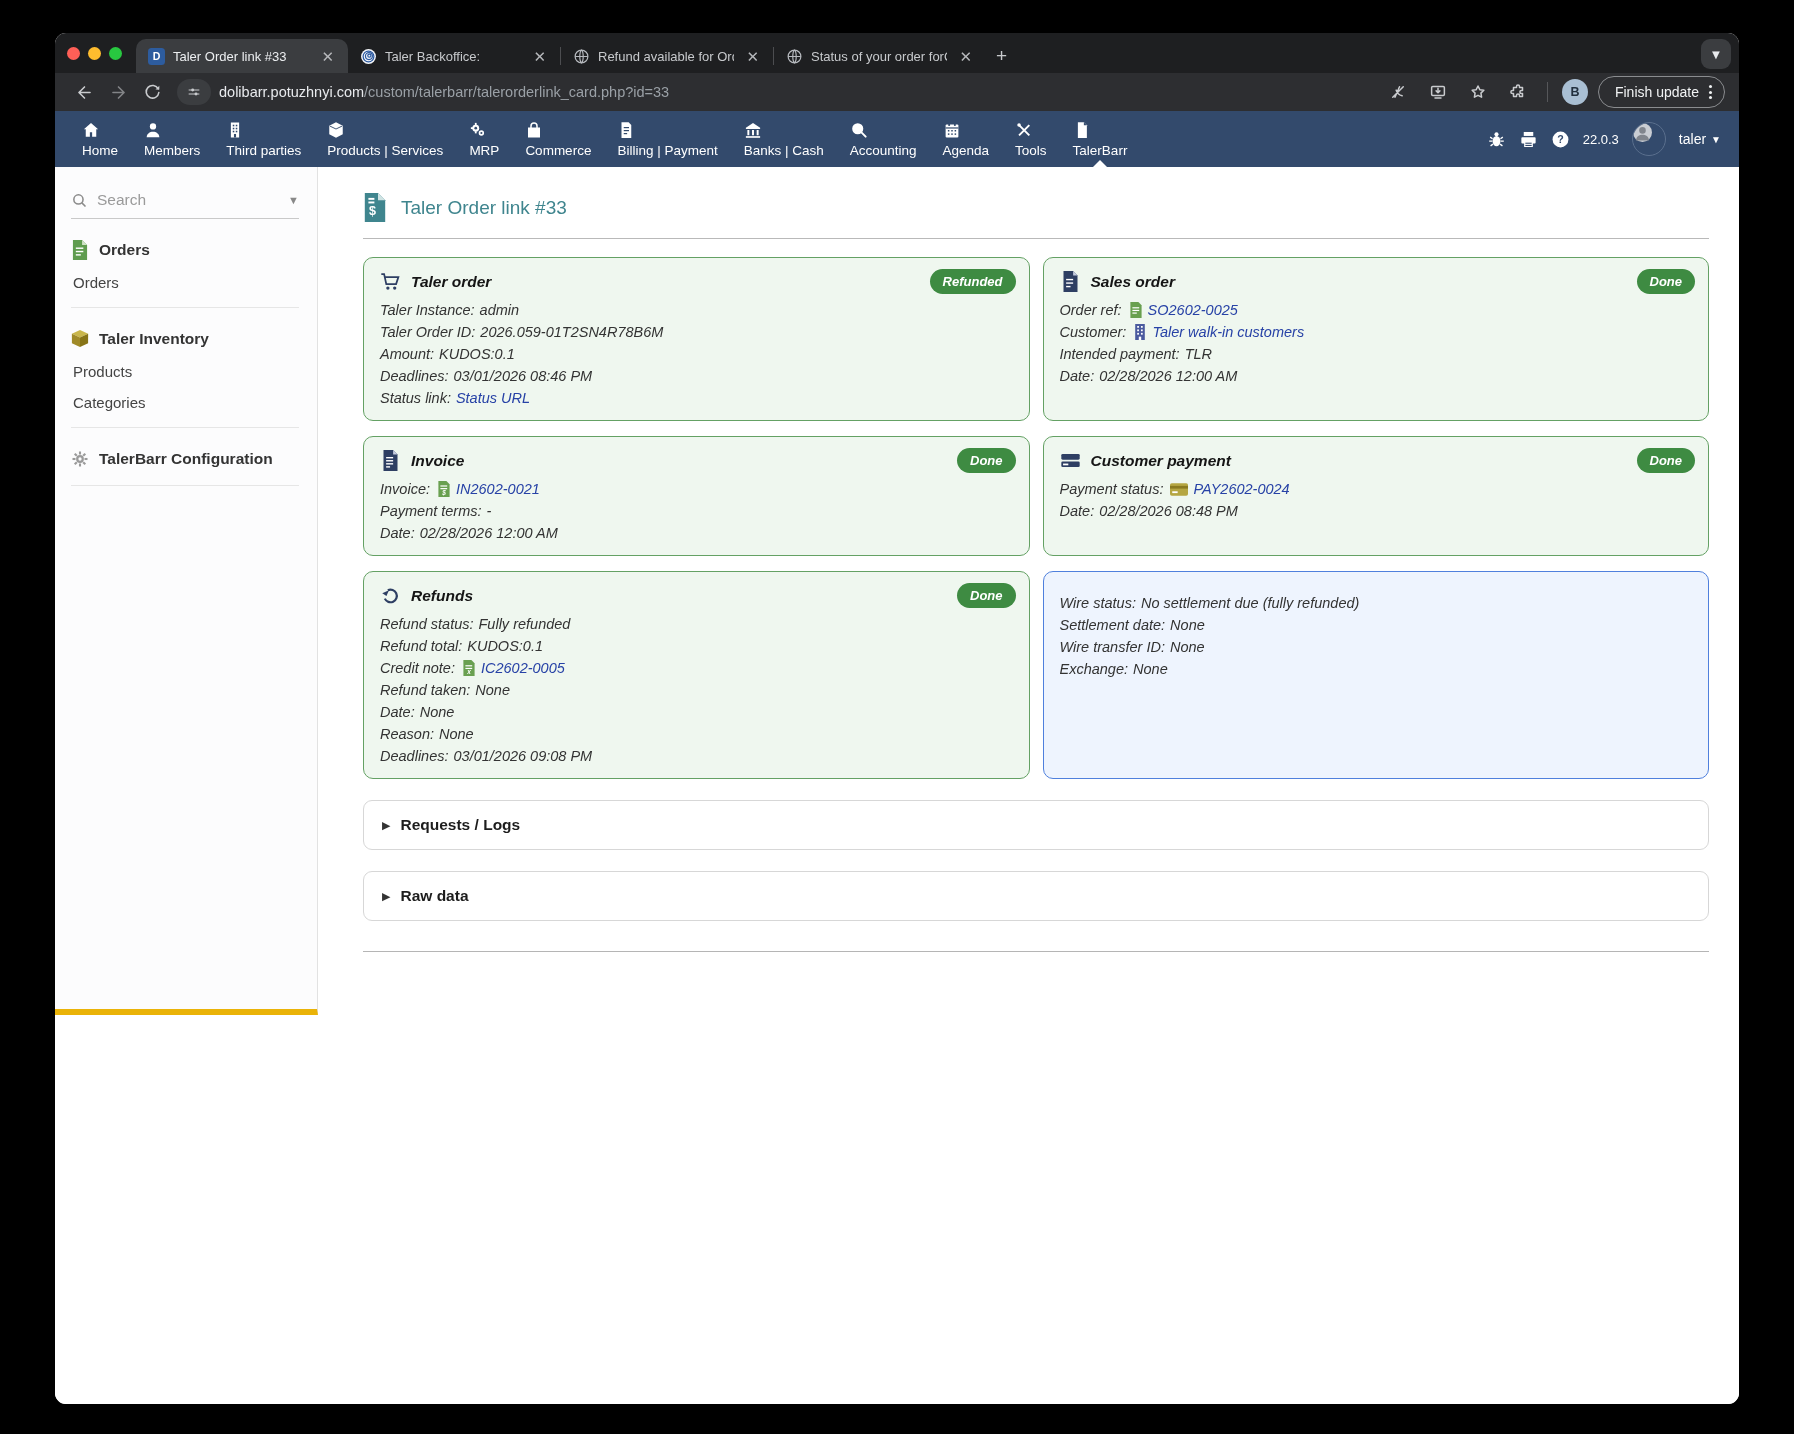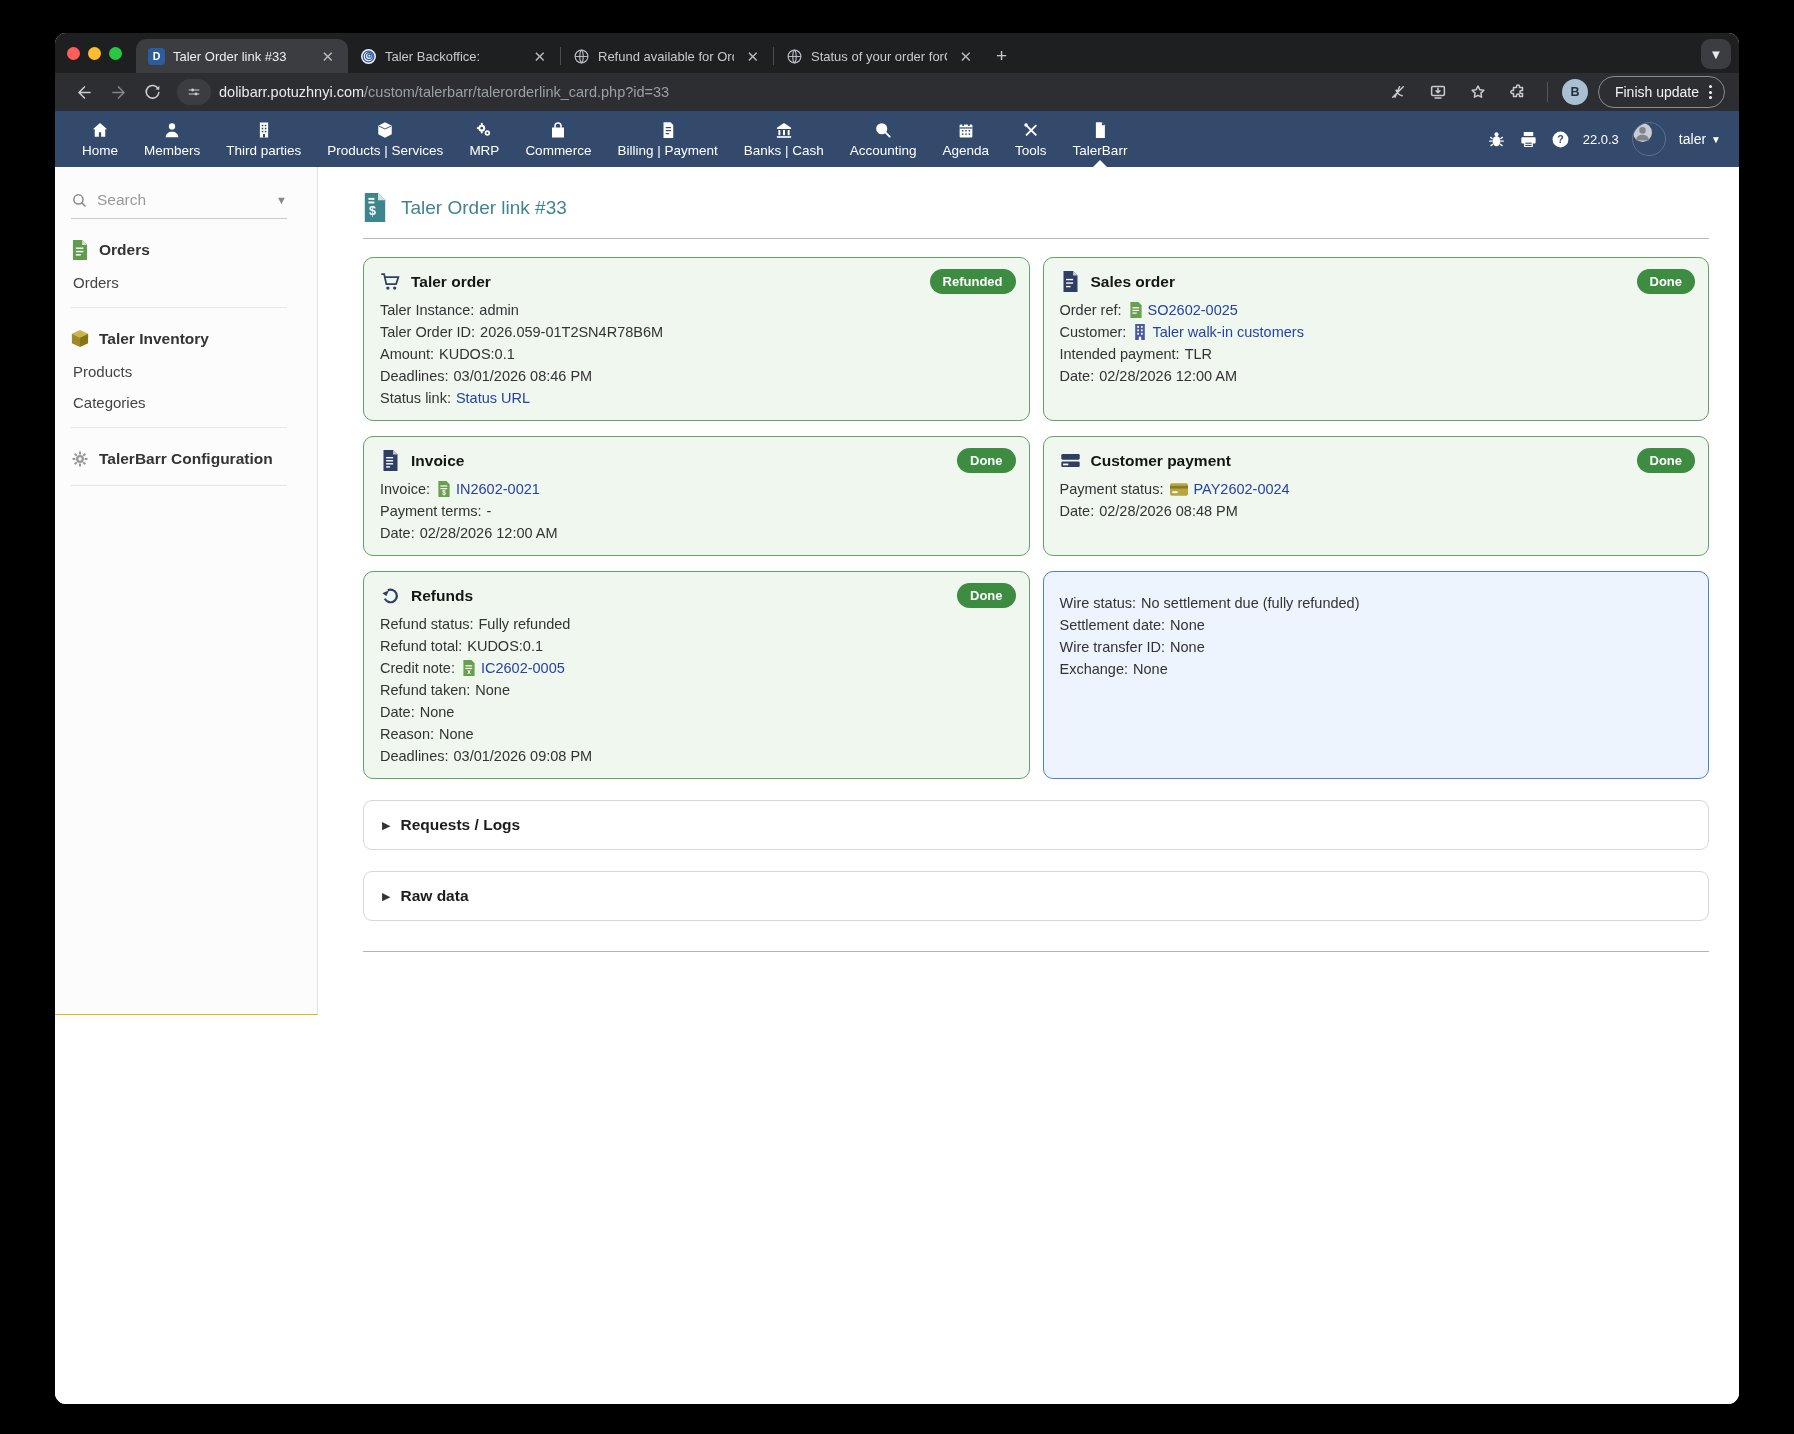--- a/index.html
+++ b/index.html
@@ -34,53 +34,53 @@
   .tb-right { margin-left:auto; display:flex; align-items:center; gap:10px; }
   .tb-right .nav-ic svg { width:18px; height:18px; }
   .v-sep { width:1px; height:20px; background:#56575a; margin:0 4px; }
   .profile-b { width:26px; height:26px; border-radius:50%; background:#a9bfd3; color:#22303e; font-size:12.5px; font-weight:bold; display:flex; align-items:center; justify-content:center; }
   .finish-pill { display:flex; align-items:center; gap:10px; background:#2d2e31; border:1px solid #8a8c8f; border-radius:17px; height:32px; padding:0 12px 0 16px; color:#f1f3f4; font-size:14px; }
   .dots3 { display:flex; flex-direction:column; gap:2.5px; }
   .dots3 i { width:3px; height:3px; border-radius:50%; background:#f1f3f4; }
 
   
   .menubar { height:56px; background:#334a6c; display:flex; align-items:stretch; padding:0 18px 0 14px; flex:0 0 auto; color:#fff; }
-  .mi { display:flex; flex-direction:column; align-items:center; justify-content:center; gap:4px; padding:0 13px; font-size:13.5px; position:relative; }
+  .mi { display:flex; flex-direction:column; align-items:flex-start; justify-content:center; gap:4px; padding:0 13px; font-size:13.5px; position:relative; }
   .mi svg { width:18px; height:18px; fill:#fff; }
   .mi.active::after { content:""; position:absolute; bottom:0; left:50%; transform:translateX(-50%); border-left:7px solid transparent; border-right:7px solid transparent; border-bottom:7px solid #fff; }
   .mb-right { margin-left:auto; display:flex; align-items:center; gap:13px; }
   .mb-right svg { width:19px; height:19px; fill:#fff; }
   .mb-ver { font-size:13px; }
   .mb-avatar { width:34px; height:34px; border-radius:50%; overflow:hidden; border:1px solid #5a6f8d; }
   .mb-user { font-size:14px; display:flex; align-items:center; gap:5px; }
   .mb-user .chev { font-size:10px; }
 
   
   .content { flex:1; display:flex; background:#fff; }
-  .sidebar { width:263px; flex:0 0 auto; background:#fcfcfd; border-right:1px solid #e2e2e2; border-bottom:1px solid #eab308; height:848px; padding:24px 30px 0 16px; }
+  .sidebar { width:263px; flex:0 0 auto; background:#fcfcfd; border-right:1px solid #e2e2e2; border-bottom:6px solid #eab308; height:848px; padding:24px 18px 0 16px; }
   .search-row { display:flex; align-items:center; gap:9px; border-bottom:1px solid #c9c9c9; padding-bottom:9px; }
   .search-row svg { width:17px; height:17px; stroke:#8b8b8b; fill:none; stroke-width:2.2; }
   .search-row input { border:none; outline:none; background:transparent; font-size:15.5px; color:#333; width:150px; font-family:inherit; }
   .search-row input::placeholder { color:#9a9a9a; }
   .search-caret { margin-left:auto; color:#888; font-size:11px; }
   .sb-section { margin-top:21px; }
   .sb-head { display:flex; align-items:center; gap:10px; font-weight:bold; font-size:15.5px; color:#333; }
   .sb-head svg { width:18px; height:20px; }
   .sb-item { margin:14px 0 0 2px; font-size:15px; color:#444; }
   .sb-div { border-top:1px solid #e6e6e6; margin-top:16px; }
 
   main { flex:1; padding:26px 30px 0 45px; }
   .title-row { display:flex; align-items:center; gap:14px; }
   .title-row svg { width:24px; height:29px; }
   .page-title { font-size:19px; color:#3f858e; font-weight:500; }
   .title-hr { border:none; border-top:1px solid #b9b9b9; margin-top:16px; }
   .sec-title { margin-top:28px; display:flex; align-items:center; gap:10px; font-size:16.5px; font-weight:bold; color:#1d1d1d; }
   .sec-title svg { width:19px; height:19px; }
 
-  .cards { margin-top:18px; display:grid; grid-template-columns:1fr 1fr; gap:15px 13px; }
+  .cards { margin-top:18px; display:grid; grid-template-columns:1fr 1fr; gap:15px 13px;font-style:italic; }
   .card { border-radius:10px; padding:13px 16px 14px 16px; position:relative; }
   .card.green { background:#eff7ef; border:1.5px solid #64a164; }
   .card.blue { background:#eef4fe; border:1.5px solid #4f80dd; }
   .card-head { display:flex; align-items:center; gap:10px; }
   .card-head svg, .card-head .uglyph { width:21px; height:21px; flex:0 0 auto; }
   .ctitle { font-weight:bold; font-size:15.5px; color:#151515; }
   .badge { position:absolute; top:11px; right:13px; color:#fff; font-size:13px; font-weight:bold; padding:5px 13px; border-radius:999px; }
   .badge.g { background:#3e8b42; }
   .badge.b { background:#3566c8; }
   .cfields { margin-top:10px; }

